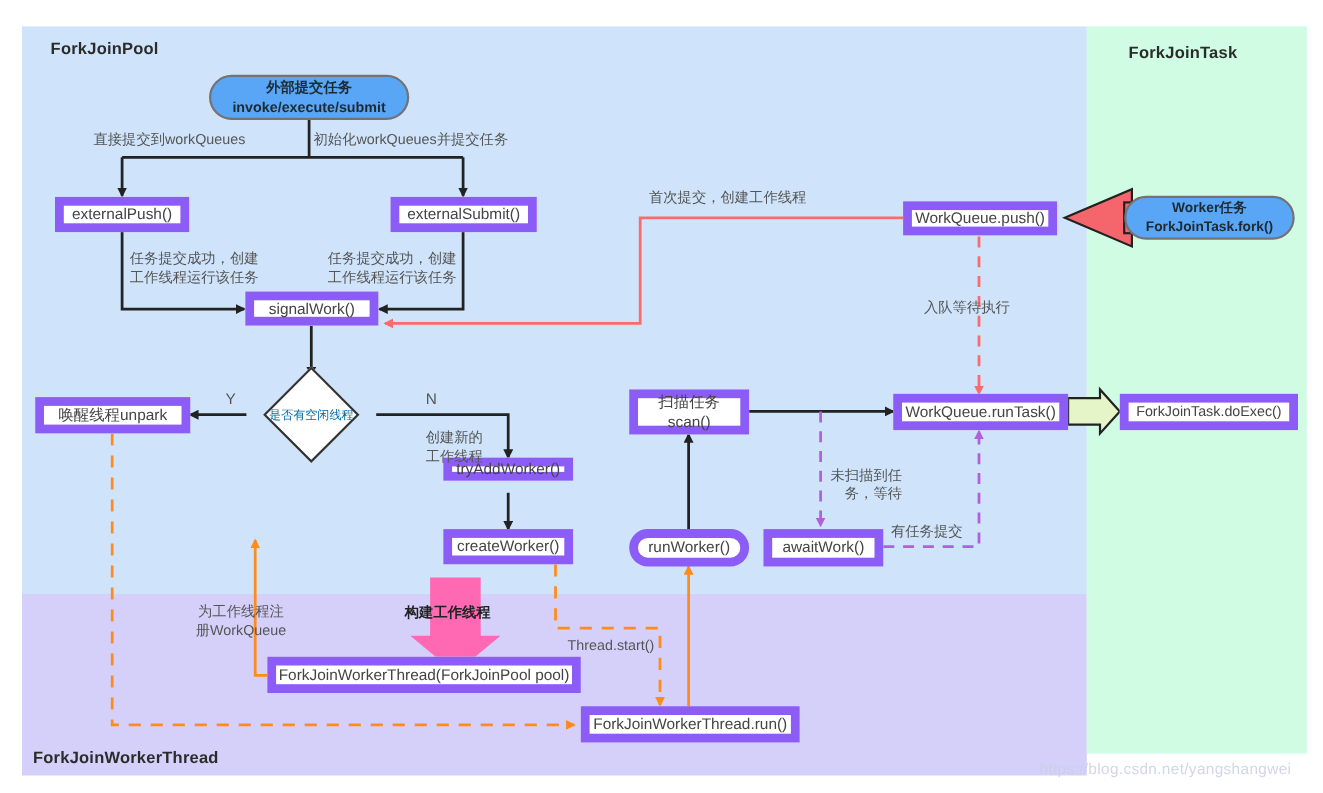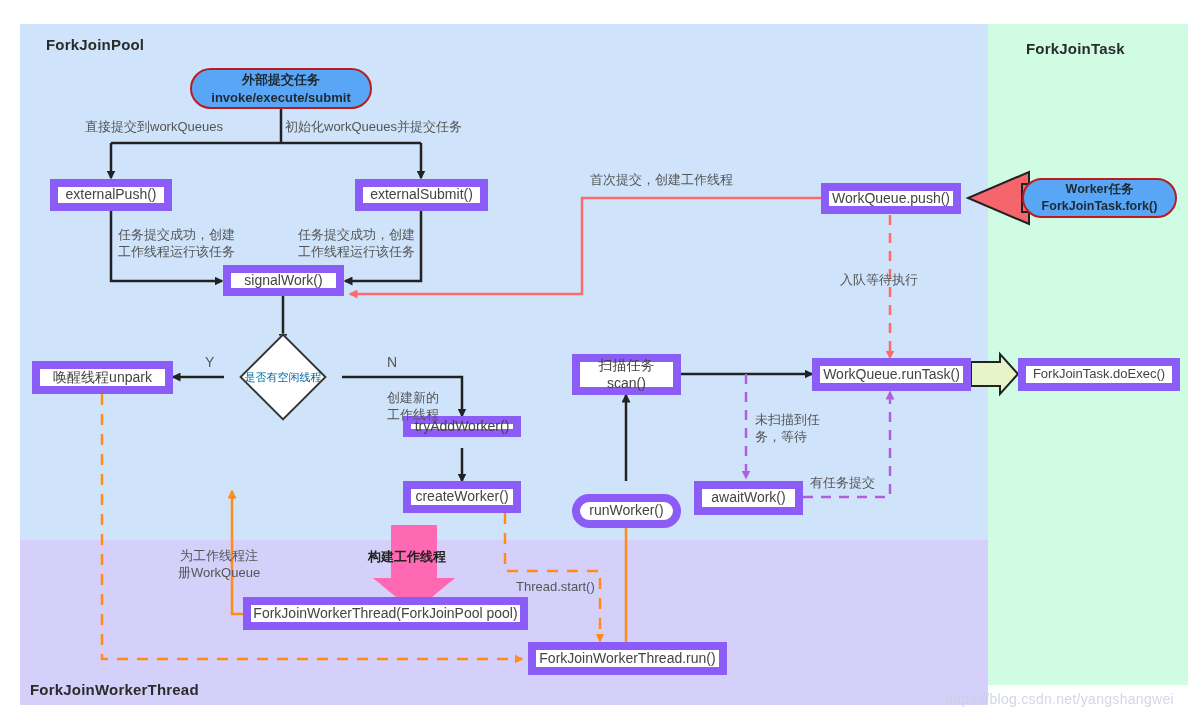--- a/index.html
+++ b/index.html
@@ -20,21 +20,21 @@
   #title-task{left:1026px;top:40px;}
 
   
   .node{position:absolute;box-sizing:border-box;background:#ffffff;
         border:8px solid #8b5cf6;display:flex;align-items:center;
         justify-content:center;text-align:center;font-size:14px;color:#444;
         line-height:1.25;white-space:nowrap;}
   .node.two-line{white-space:normal;}
 
   .pill{position:absolute;box-sizing:border-box;background:#58a6f5;
-        border:2px solid #b91c1c;border-radius:22px;display:flex;align-items:center;
+        border:2px solid #737373;border-radius:22px;display:flex;align-items:center;
         justify-content:center;text-align:center;font-size:13px;font-weight:bold;
         color:#1d2a33;line-height:1.35;}
 
   .diamond{position:absolute;}
   .diamond .shape{position:absolute;inset:0;background:#fff;border:2px solid #333;
         transform:rotate(45deg);box-sizing:border-box;}
   .diamond .dlabel{position:absolute;inset:0;display:flex;align-items:center;
         justify-content:center;font-size:11px;color:#0369a1;white-space:nowrap;}
 
   
@@ -179,21 +179,21 @@
 
   <div class="node" style="left:403px;top:481px;width:118px;height:32px;">createWorker()</div>
 
   <div class="node two-line" style="left:572px;top:354px;width:109px;height:41px;">
     <div>
       <div>扫描任务</div>
       <div>scan()</div>
     </div>
   </div>
 
-  <div class="node" style="left:572px;top:494px;width:109px;height:34px;border-radius:17px;">runWorker()</div>
+  <div class="node" style="left:572px;top:481px;width:109px;height:34px;border-radius:17px;">runWorker()</div>
 
   <div class="node" style="left:694px;top:481px;width:109px;height:34px;">awaitWork()</div>
 
   <div class="node" style="left:821px;top:183px;width:140px;height:31px;">WorkQueue.push()</div>
 
   <div class="node" style="left:812px;top:358px;width:159px;height:33px;">WorkQueue.runTask()</div>
 
   <div class="node" style="left:1018px;top:358px;width:162px;height:33px;font-size:13px;">ForkJoinTask.doExec()</div>
 
   <div class="node" style="left:243px;top:597px;width:285px;height:33px;">ForkJoinWorkerThread(ForkJoinPool pool)</div>
@@ -220,21 +220,21 @@
 
   <div class="elabel" style="left:387px;top:390px;text-align:left;">
     <div>创建新的</div>
     <div>工作线程</div>
   </div>
 
   <div class="elabel" style="left:590px;top:172px;">首次提交，创建工作线程</div>
 
   <div class="elabel" style="left:840px;top:272px;">入队等待执行</div>
 
-  <div class="elabel" style="left:755px;top:412px;text-align:left;font-family:Liberation Serif, serif;">
+  <div class="elabel" style="left:755px;top:424px;text-align:right;font-family:Liberation Serif, serif;">
     <div>未扫描到任</div>
     <div>务，等待</div>
   </div>
 
   <div class="elabel" style="left:810px;top:475px;">有任务提交</div>
 
   <div class="elabel" style="left:178px;top:548px;text-align:center;">
     <div>为工作线程注</div>
     <div>册WorkQueue</div>
   </div>

